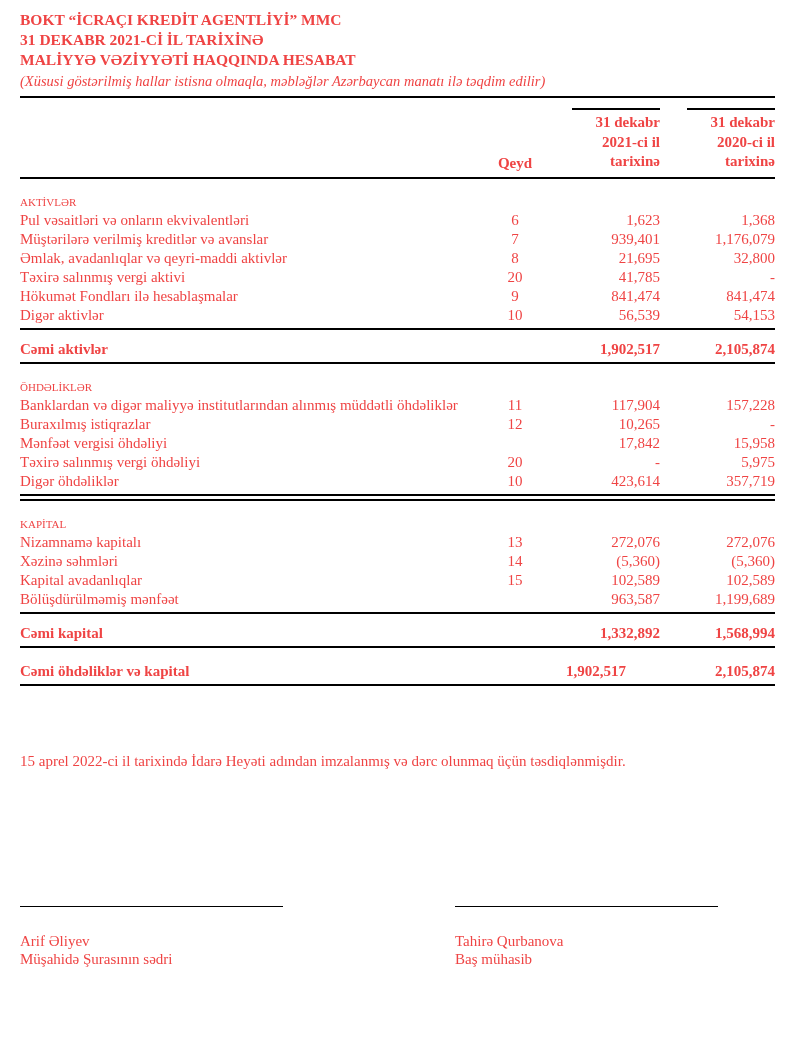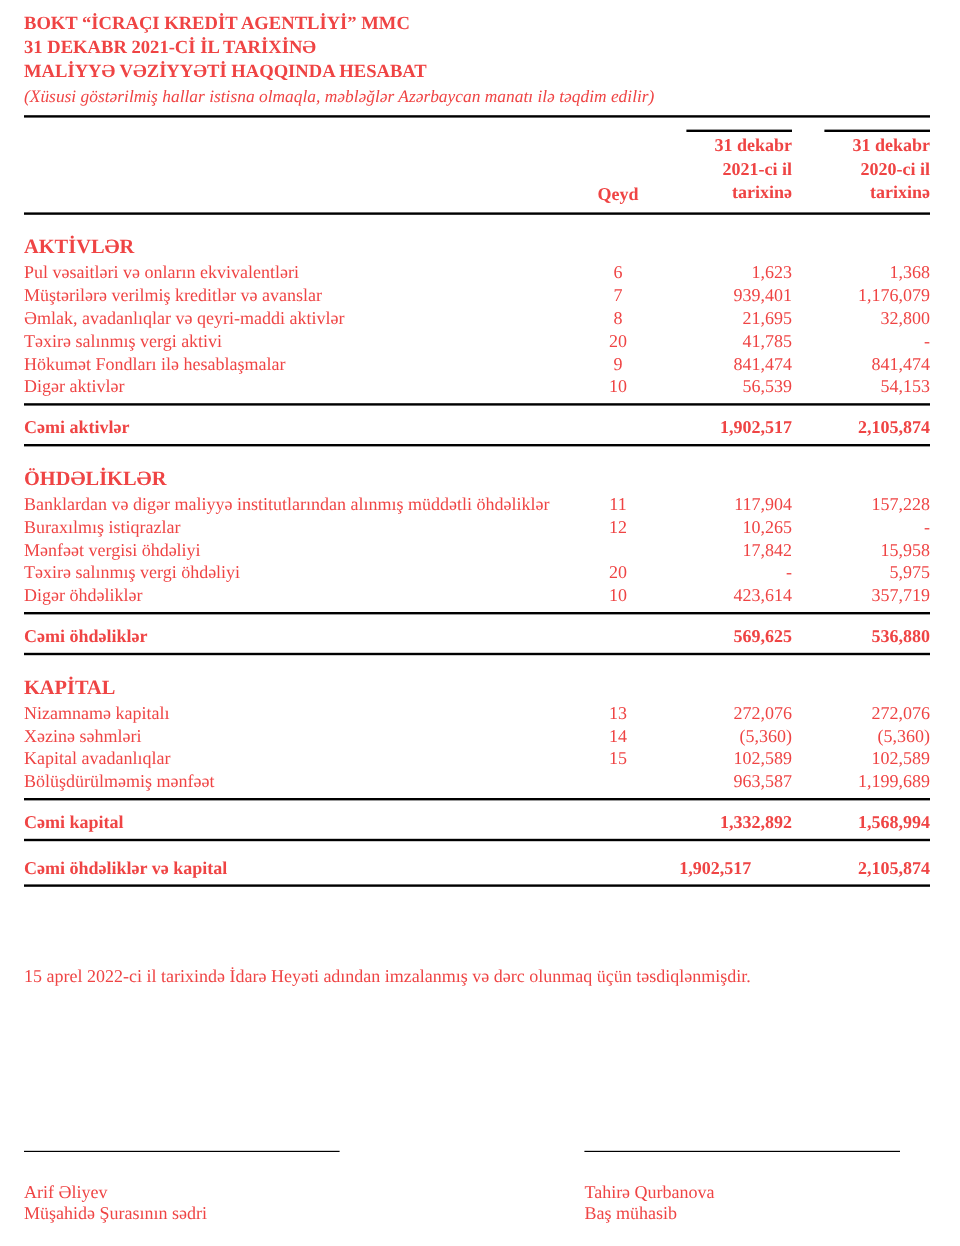--- a/index.html
+++ b/index.html
@@ -30,26 +30,26 @@
 
   .c-label { flex: 1; padding-right: 8px; }
   .c-qeyd  { width: 80px; text-align: center; }
   .c-v1    { width: 105px; text-align: right; }
   .c-v2    { width: 115px; text-align: right; }
 
   .row { display: flex; font-size: 15px; line-height: 19px; }
   .row.total { font-weight: bold; margin-top: 10px; }
   .row.grand { font-weight: bold; margin-top: 14px; gap: 34px; }
 
-  .section-title { font-weight: bold; font-size: 17px; margin-top: 17px; margin-bottom: 3px; }
+  .section-title { font-weight: normal; font-size: 11px; margin-top: 17px; margin-bottom: 3px; }
   .hr { border-top: 2px solid #000; margin-top: 3px; height: 0; }
 
   .approval { font-size: 15px; margin-top: 66px; line-height: 1.3; }
 
-  .sig-row { display: flex; margin-top: 135px; gap: 32px; }
+  .sig-row { display: flex; margin-top: 135px; }
   .sig { width: 263px; }
   .sig + .sig { margin-left: 172px; }
   .sig-line { border-bottom: 1.5px solid #000; height: 0; }
   .sig-name { margin-top: 26px; font-size: 15px; }
   .sig-title { margin-top: 1px; font-size: 15px; }
 </style>
 </head>
 <body>
 
 <div class="page">
@@ -150,26 +150,20 @@
   </div>
   <div class="row">
     <div class="c-label">Digər öhdəliklər</div>
     <div class="c-qeyd">10</div>
     <div class="c-v1">423,614</div>
     <div class="c-v2">357,719</div>
   </div>
 
   <div class="hr"></div>
 
-  <div class="row total">
-    <div class="c-label">Cəmi öhdəliklər</div>
-    <div class="c-qeyd"></div>
-    <div class="c-v1">569,625</div>
-    <div class="c-v2">536,880</div>
-  </div>
 
   <div class="hr"></div>
 
   <div class="section-title">KAPİTAL</div>
 
   <div class="row">
     <div class="c-label">Nizamnamə kapitalı</div>
     <div class="c-qeyd">13</div>
     <div class="c-v1">272,076</div>
     <div class="c-v2">272,076</div>

